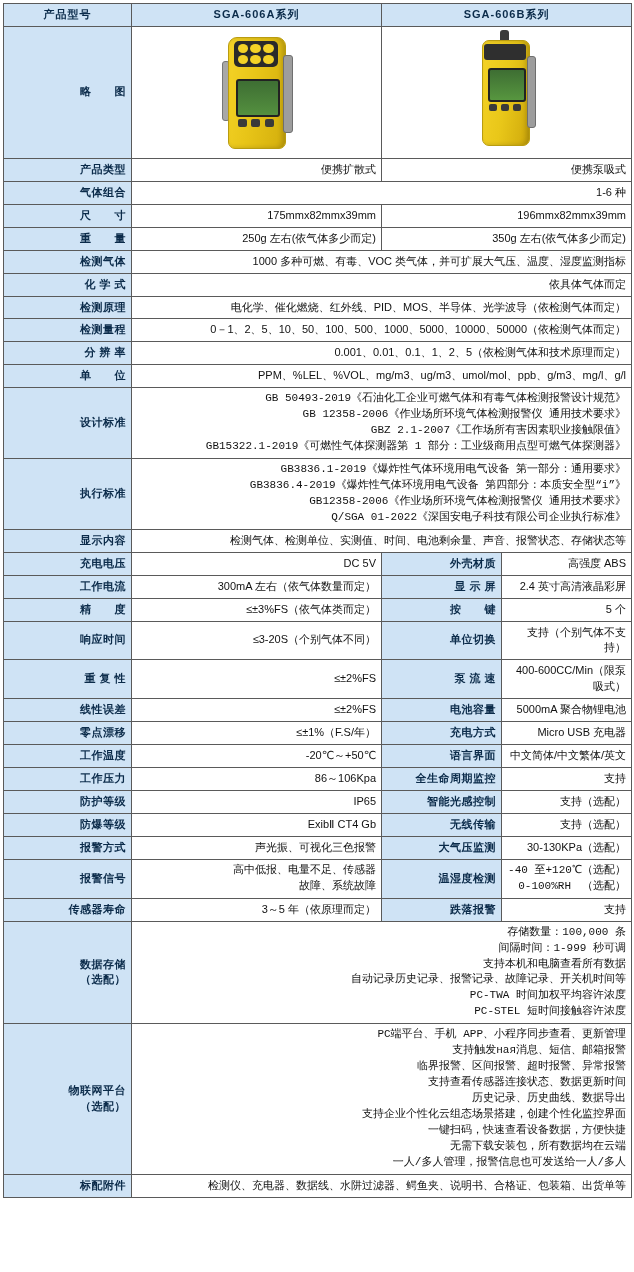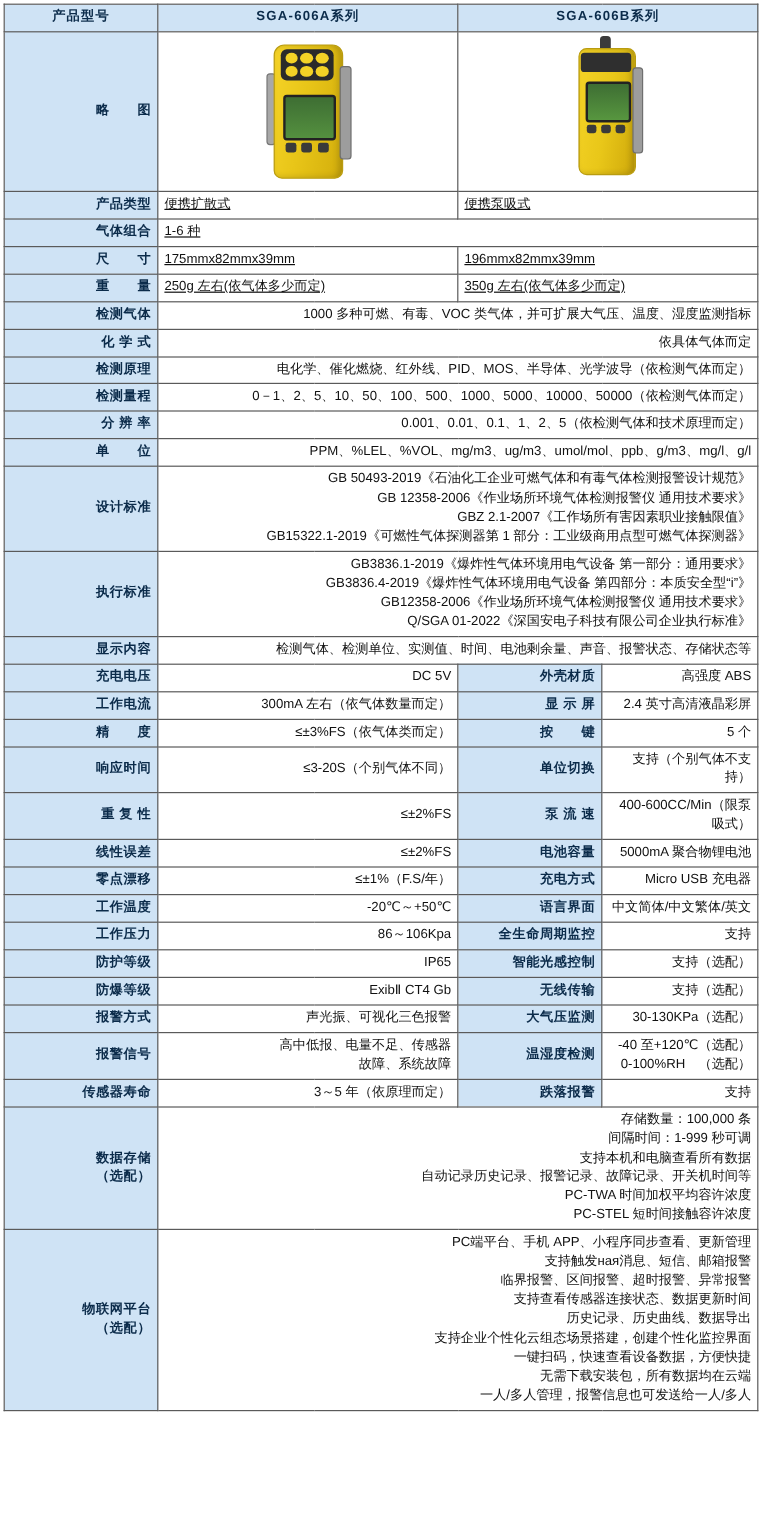--- a/index.html
+++ b/index.html
@@ -38,39 +38,39 @@
     color: #0b2b4a;
     font-size: 11.5px;
     letter-spacing: 0.5px;
   }
   td.val {
     background: #ffffff;
     text-align: right;
     color: #111;
   }
   td.val.c {
-    text-align: left;
-    text-decoration: underline;
+    text-align: right;
   }
   .hdr td {
     text-align: center;
     font-weight: bold;
     background: #cfe3f5;
     color: #0b2b4a;
     font-size: 12px;
     padding: 6px 4px;
     letter-spacing: 1px;
   }
   .imgcell {
     background: #ffffff;
     text-align: center;
     padding: 6px 0;
   }
   .multi {
     text-align: left;
+    font-family: Liberation Mono, monospace;
   }
   .multi div {
     white-space: nowrap;
     overflow: hidden;
     text-overflow: clip;
   }
   
   .device {
     display: inline-block;
     position: relative;
@@ -500,15 +500,19 @@
           <div>临界报警、区间报警、超时报警、异常报警</div>
           <div>支持查看传感器连接状态、数据更新时间</div>
           <div>历史记录、历史曲线、数据导出</div>
           <div>支持企业个性化云组态场景搭建，创建个性化监控界面</div>
           <div>一键扫码，快速查看设备数据，方便快捷</div>
           <div>无需下载安装包，所有数据均在云端</div>
           <div>一人/多人管理，报警信息也可发送给一人/多人</div>
         </td>
       </tr>
 
+      <tr>
+        <td class="lbl">标配附件</td>
+        <td class="val" colspan="4">检测仪、充电器、数据线、水阱过滤器、鳄鱼夹、说明书、合格证、包装箱、出货单等</td>
+      </tr>
     </tbody>
   </table>
 </div>
 
 </body></html>

